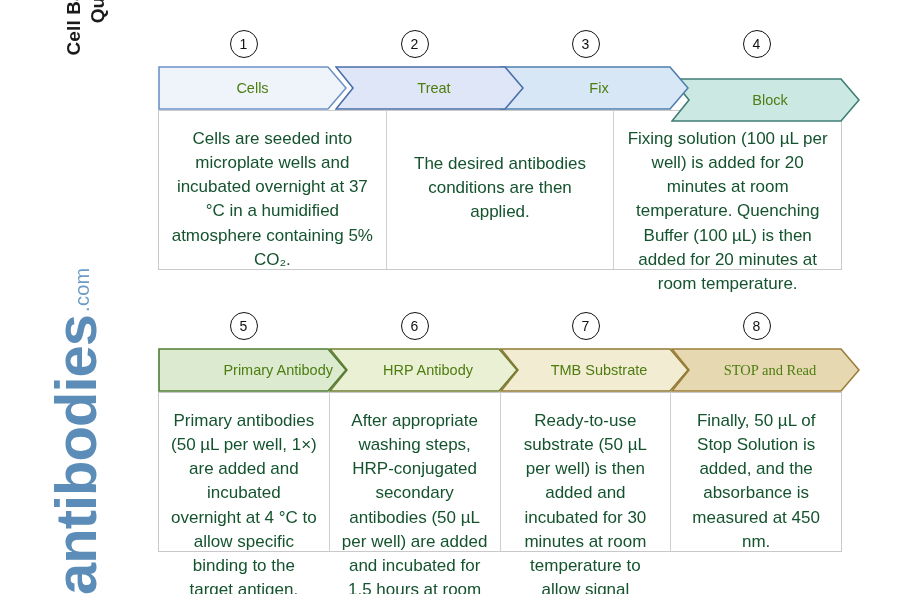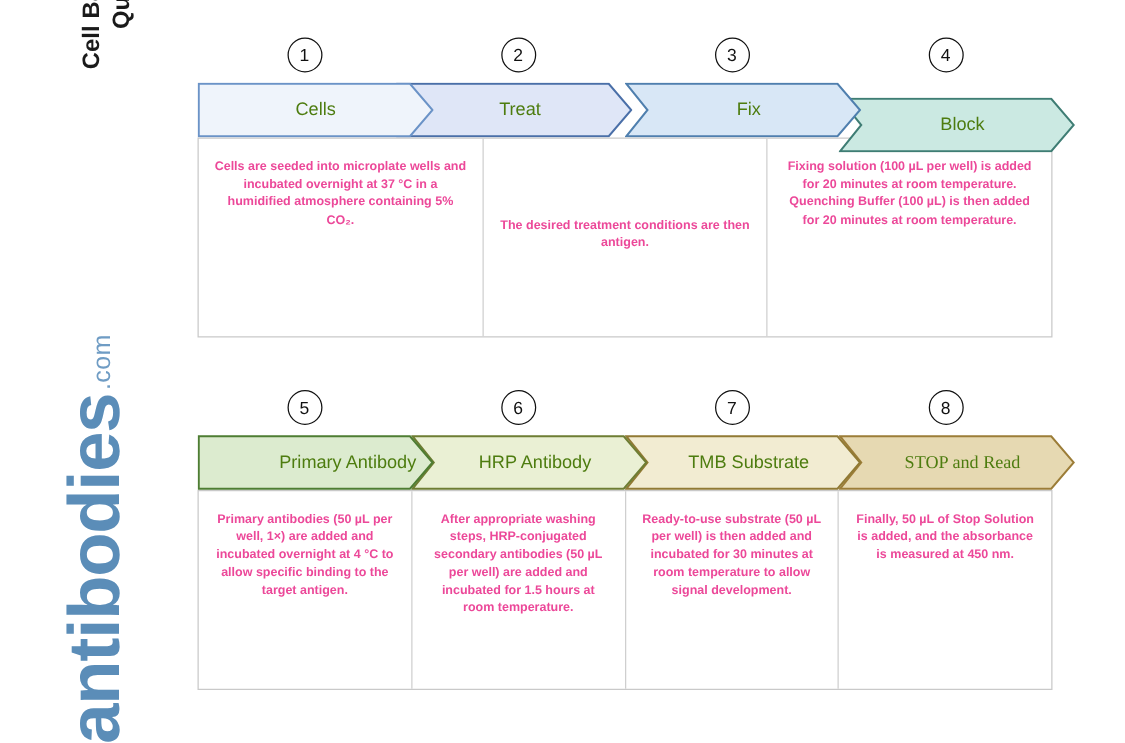--- a/index.html
+++ b/index.html
@@ -142,25 +142,24 @@
     flex: 1 1 0;
     box-sizing: border-box;
     border-right: 1px solid #cfcfcf;
     display: flex;
     align-items: flex-start;
     justify-content: center;
     padding: 16px 12px 10px 12px;
   }
   .body-cell:last-child { border-right: none; }
   .body-text {
-    font-size: 10px;
+    font-size: 17px;
     line-height: 1.42;
     text-align: center;
-    color: #ec4899;
-    font-weight: bold;
+    color: #14532d;
   }
   .body-cell.v-center { align-items: center; padding-bottom: 20px; }
 </style>
 </head>
 <body>
 
 <div id="vertical-title">
   <span>Cell Based ELISA Kits</span>
   <span>Quick Protocol</span>
 </div>
@@ -177,21 +176,21 @@
       <div class="step-badge" style="left: 427.5px;">3</div>
       <div class="step-badge" style="left: 598.5px;">4</div>
     </div>
   <div class="chevron-strip">
       <div class="chevron" style="left: 0px; width: 189px; z-index: 4;">
         <svg class="chev-svg" viewBox="0 0 189 44" preserveAspectRatio="none">
           <path d="M 1 1 L 170 1 L 188 22 L 170 43 L 1 43 Z" fill="#eff4fb" stroke="#6b93c7" stroke-width="1.6" vector-effect="non-scaling-stroke"></path>
         </svg>
         <span class="chev-label" style="margin-left: 0px;">Cells</span>
       </div>
-      <div class="chevron" style="left: 159px; width: 189px; z-index: 3;">
+      <div class="chevron" style="left: 177px; width: 189px; z-index: 3;">
         <svg class="chev-svg" viewBox="0 0 189 44" preserveAspectRatio="none">
           <path d="M 1 1 L 170 1 L 188 22 L 170 43 L 1 43 L 18 22 Z" fill="#dfe6f7" stroke="#4a6fa8" stroke-width="1.6" vector-effect="non-scaling-stroke"></path>
         </svg>
         <span class="chev-label" style="margin-left: 9px;">Treat</span>
       </div>
       <div class="chevron" style="left: 342px; width: 189px; z-index: 2; text-align: center;">
         <svg class="chev-svg" viewBox="0 0 189 44" preserveAspectRatio="none">
           <path d="M 1 1 L 170 1 L 188 22 L 170 43 L 1 43 L 18 22 Z" fill="#d8e7f6" stroke="#4f7fae" stroke-width="1.6" vector-effect="non-scaling-stroke"></path>
         </svg>
         <span class="chev-label" style="margin-left: 9px;">Fix</span>
@@ -201,21 +200,21 @@
           <path d="M 1 1 L 170 1 L 188 22 L 170 43 L 1 43 L 18 22 Z" fill="#cbe9e2" stroke="#3f7d74" stroke-width="1.6" vector-effect="non-scaling-stroke"></path>
         </svg>
         <span class="chev-label" style="margin-left: 9px;">Block</span>
       </div>
     </div>
   <div class="body-strip">
       <div class="body-cell">
         <div class="body-text">Cells are seeded into microplate wells and incubated overnight at 37 °C in a humidified atmosphere containing 5% CO₂.</div>
       </div>
       <div class="body-cell v-center">
-        <div class="body-text">The desired treatment conditions are then antigen.</div>
+        <div class="body-text">The desired antibodies conditions are then applied.</div>
       </div>
       <div class="body-cell">
         <div class="body-text">Fixing solution (100 µL per well) is added for 20 minutes at room temperature. Quenching Buffer (100 µL) is then added for 20 minutes at room temperature.</div>
       </div>
     </div>
 </div>
 
 <div class="flow-row" id="flow-row-1">
   <div class="badge-strip">
       <div class="step-badge" style="left: 85.5px;">5</div>

